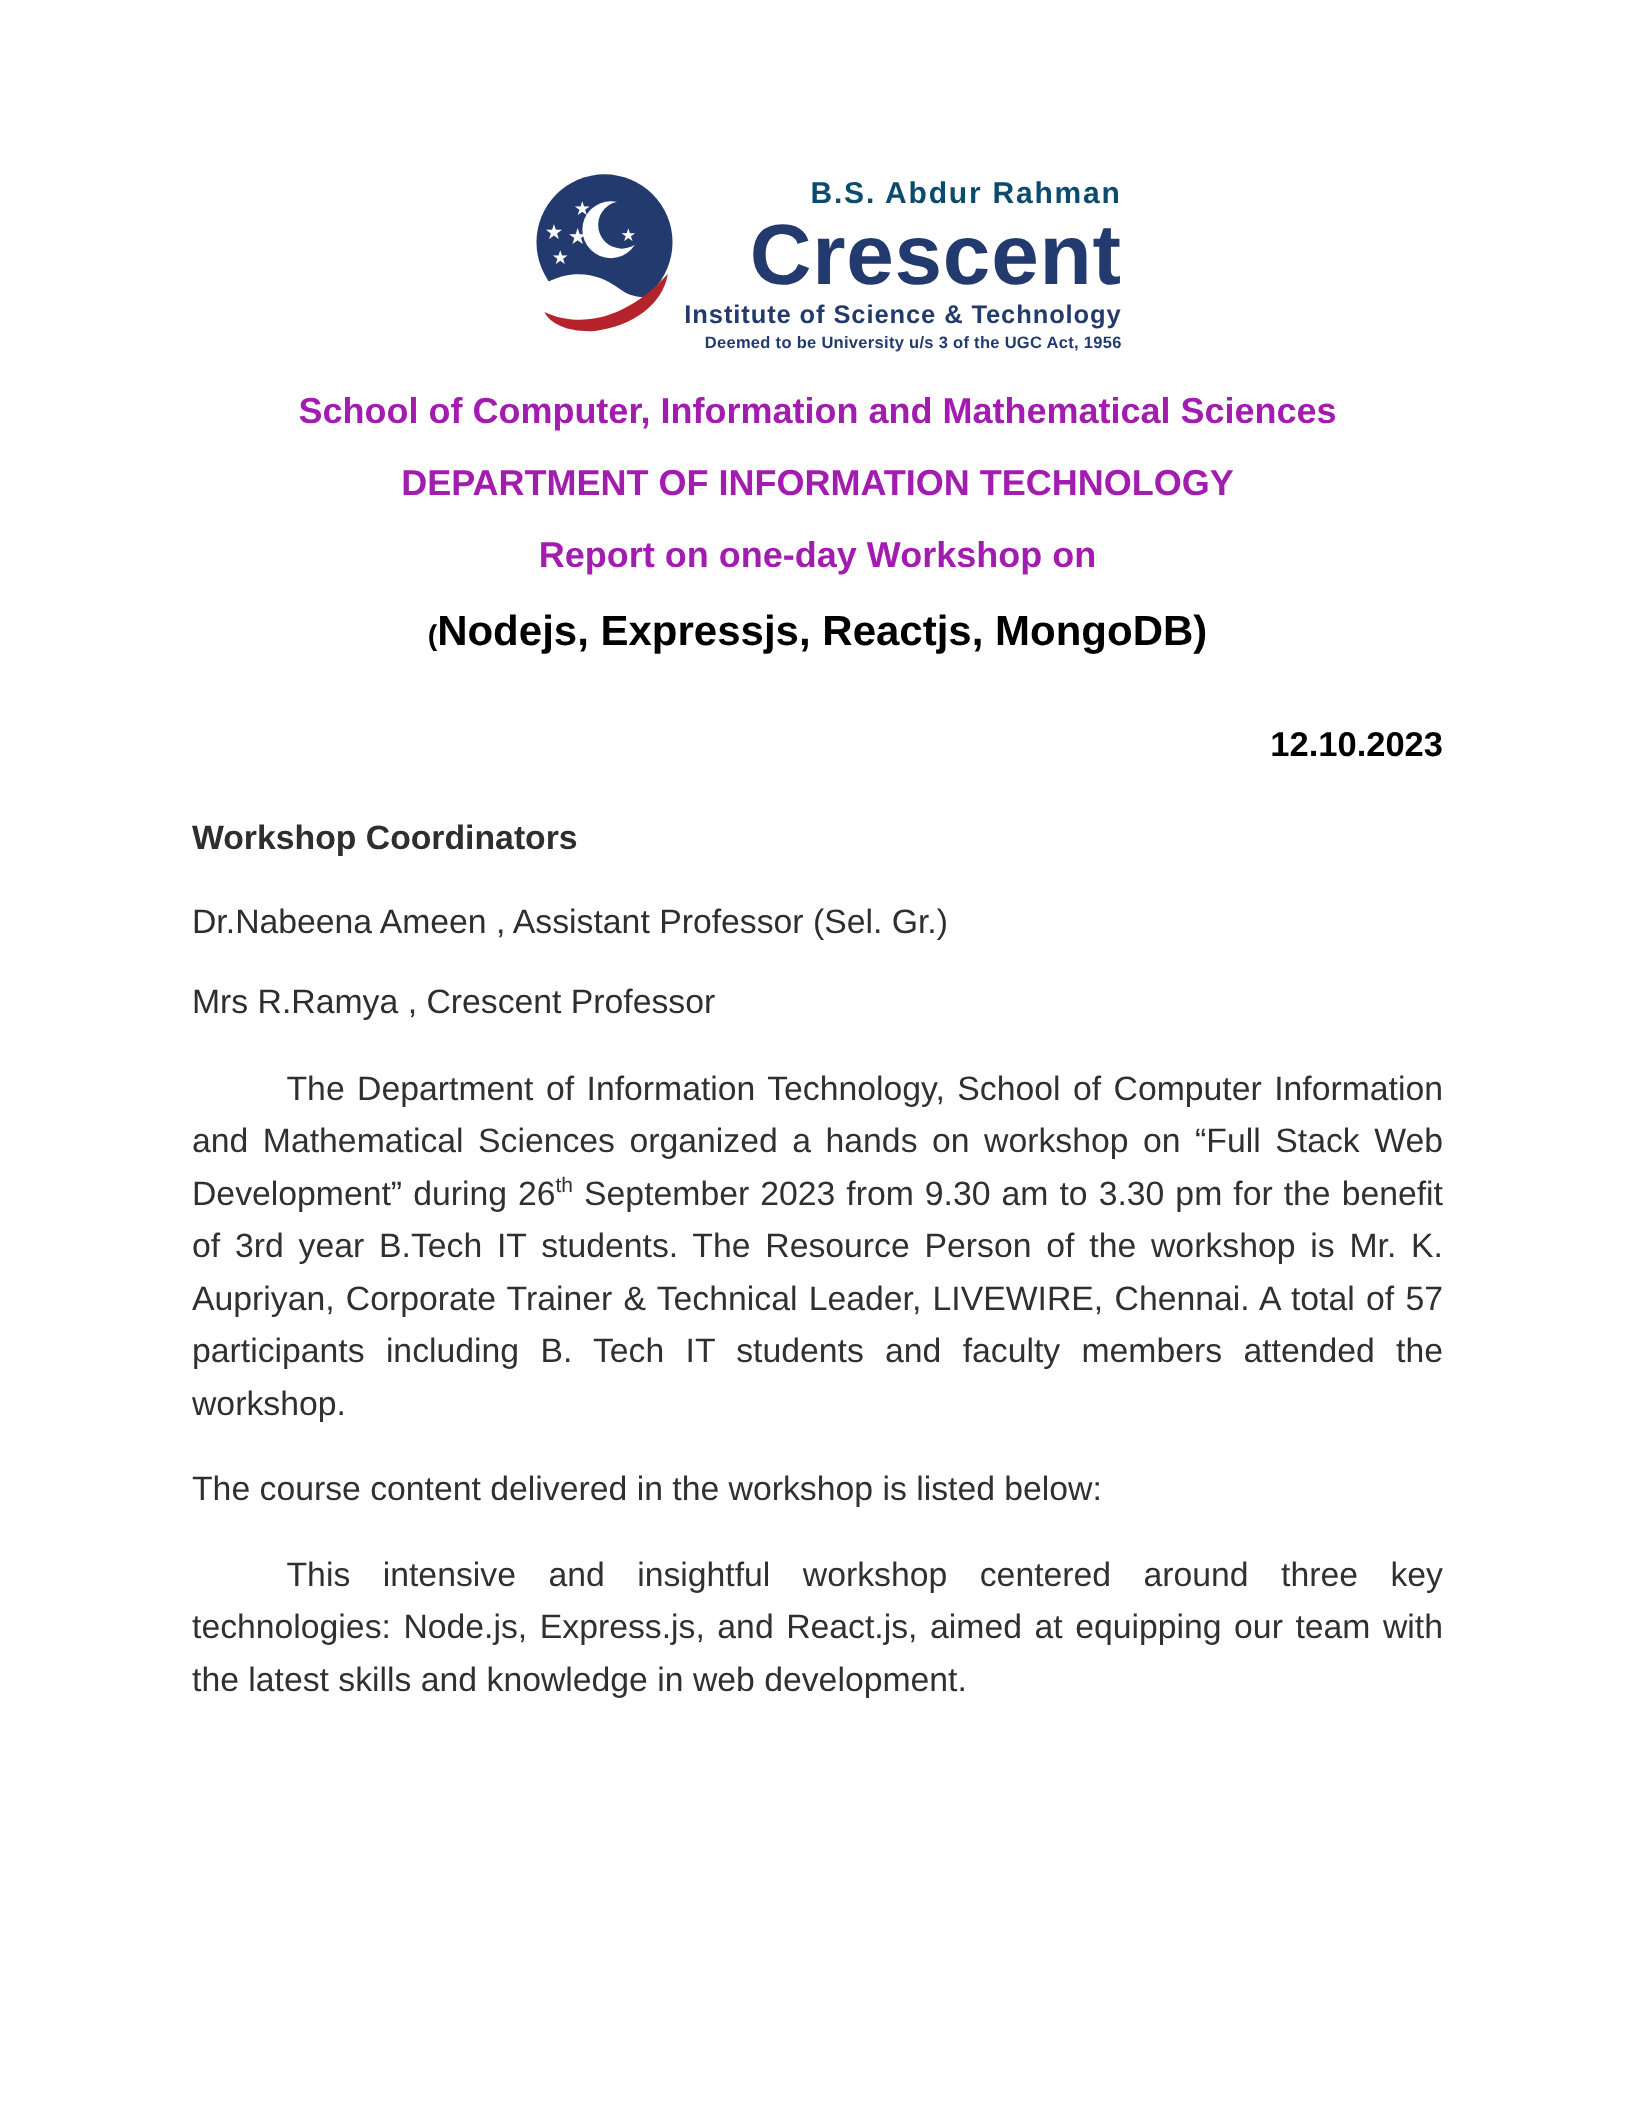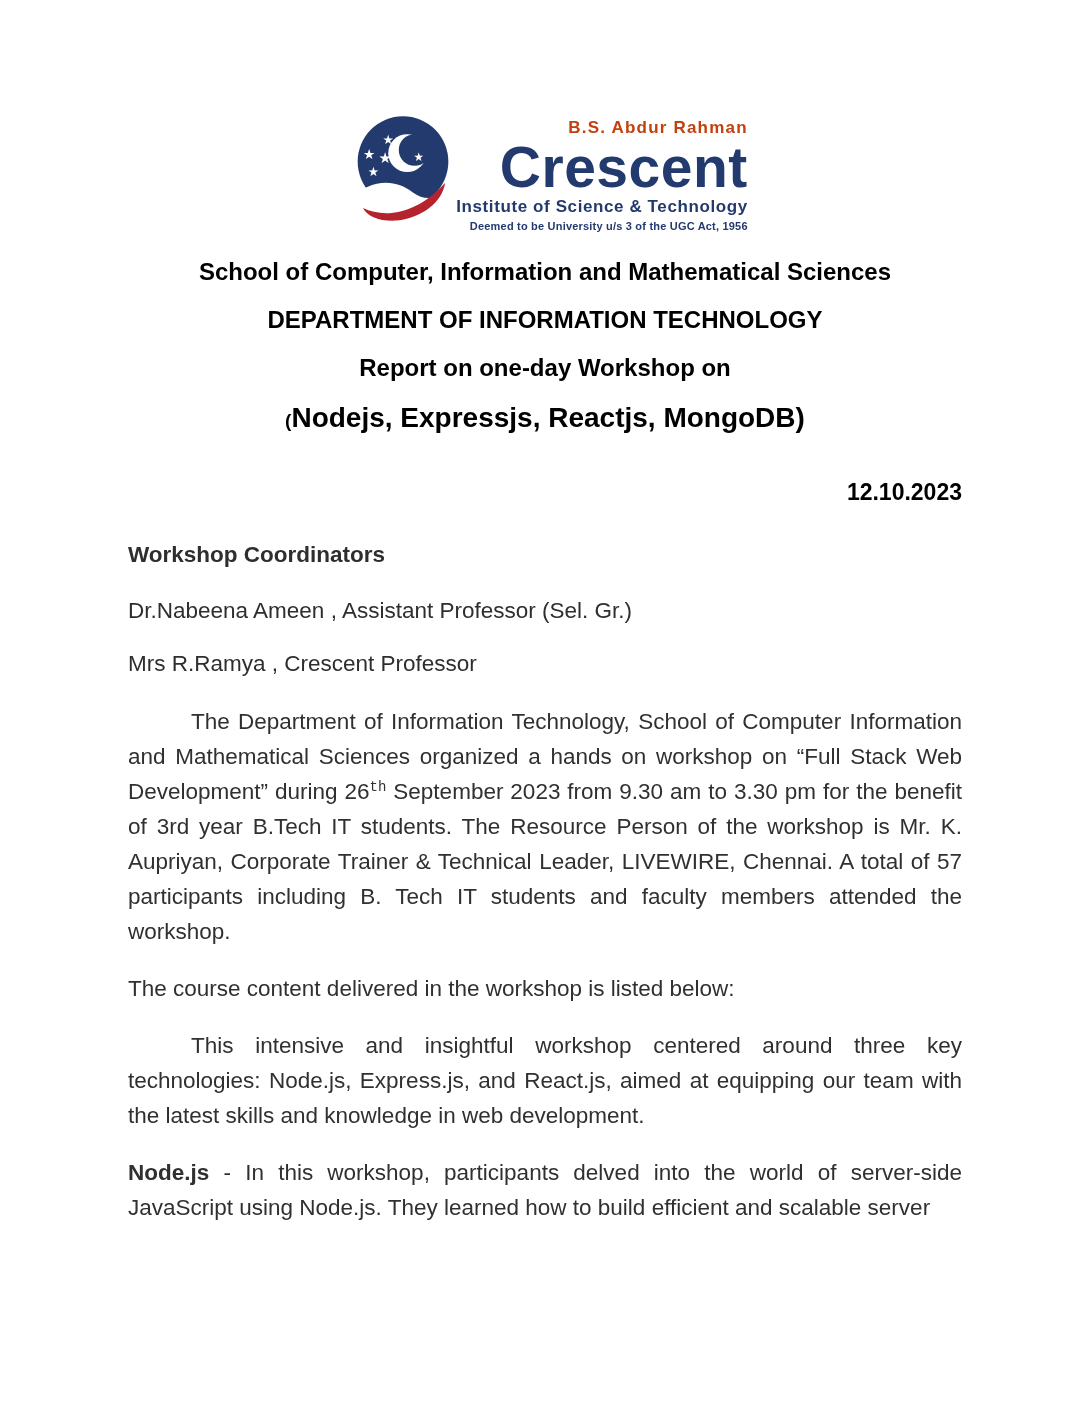--- a/index.html
+++ b/index.html
@@ -26,24 +26,24 @@
   }
   .emblem { width: 122px; height: 116px; flex: 0 0 auto; margin-top: 2px; }
   .logo-text {
     display: flex;
     flex-direction: column;
     align-items: flex-end;
     margin-left: -8px;
     padding-top: 8px;
   }
   .org-small {
-    font-size: 17px;
+    font-size: 20px;
     font-weight: 600;
     letter-spacing: 1.2px;
-    color: #c2410c;
+    color: #0c4a6e;
   }
   .org-name {
     font-size: 57px;
     font-weight: 800;
     letter-spacing: 0.5px;
     line-height: 1.0;
     color: #223a6d;
     margin-top: 1px;
   }
   .org-sub {
@@ -61,21 +61,21 @@
     margin-top: 3px;
   }
 
   
   .h-center {
     text-align: center;
     font-weight: 700;
     font-size: 24px;
     line-height: 28px;
     margin: 20px 0;
-    color: #000000;
+    color: #a21caf;
   }
   .h-title {
     text-align: center;
     font-weight: 700;
     font-size: 32px;
     line-height: 36px;
     margin: 30px 0 32px 0;
     letter-spacing: 0.5px;
   }
   .h-subtitle {
@@ -107,21 +107,21 @@
     margin: 0 0 27px 0;
   }
   p.body-para {
     font-size: 22.5px;
     line-height: 35px;
     color: #303030;
     text-align: justify;
     margin: 0 0 22px 0;
   }
   p.body-para.indent { text-indent: 63px; }
-  p.body-para sup { font-size: 14px; line-height: 0; font-family: Liberation Mono, monospace; }
+  p.body-para sup { font-size: 14px; line-height: 0; }
   p.body-para .term { font-weight: 700; }
   p.no-justify { text-align: left; }
 </style>
 </head>
 <body>
 
 <div class="page">
 
   <div class="logo-row">
     <div class="emblem">
@@ -161,15 +161,14 @@
   <div class="coord-heading">Workshop Coordinators</div>
   <div class="coord-item">Dr.Nabeena Ameen , Assistant Professor (Sel. Gr.)</div>
   <div class="coord-item">Mrs R.Ramya , Crescent Professor</div>
 
   <p class="body-para indent"><span>The Department of Information Technology, School of Computer Information and Mathematical Sciences organized a hands on workshop on “Full Stack Web Development” during 26</span><sup>th</sup><span> September 2023 from 9.30 am to 3.30 pm for the benefit of 3rd year B.Tech IT students. The Resource Person of the workshop is Mr. K. Aupriyan, Corporate Trainer &amp; Technical Leader, LIVEWIRE, Chennai. A total of 57 participants including B. Tech IT students and faculty members attended the workshop.</span></p>
 
   <p class="body-para no-justify">The course content delivered in the workshop is listed below:</p>
 
   <p class="body-para indent">This intensive and insightful workshop centered around three key technologies: Node.js, Express.js, and React.js, aimed at equipping our team with the latest skills and knowledge in web development.</p>
 
-  <p class="body-para"><span class="term">Node.js</span><span> - In this workshop, participants delved into the world of server-side JavaScript using Node.js. They learned how to build efficient and scalable server</span></p>
 
 </div>
 
 </body></html>

